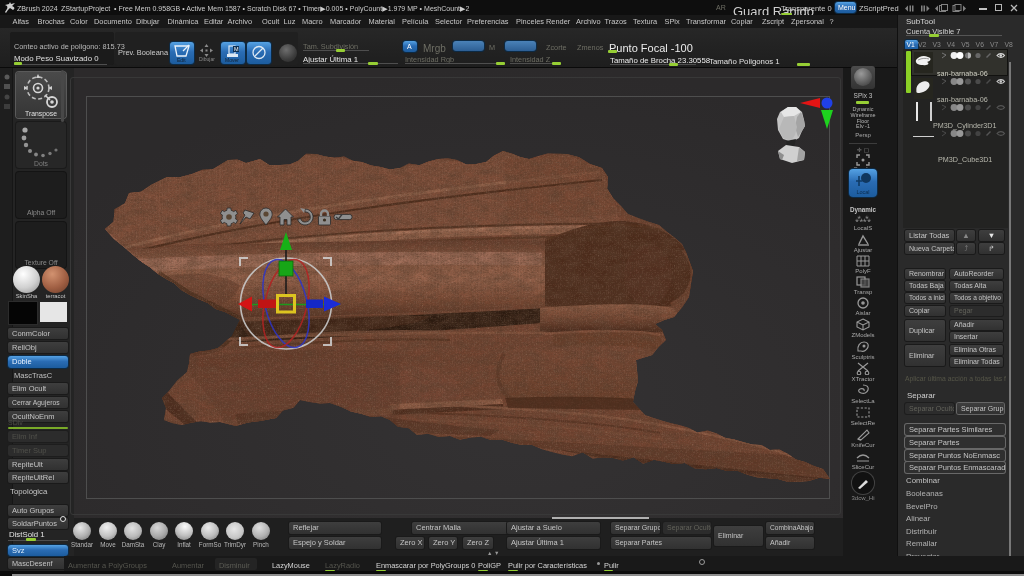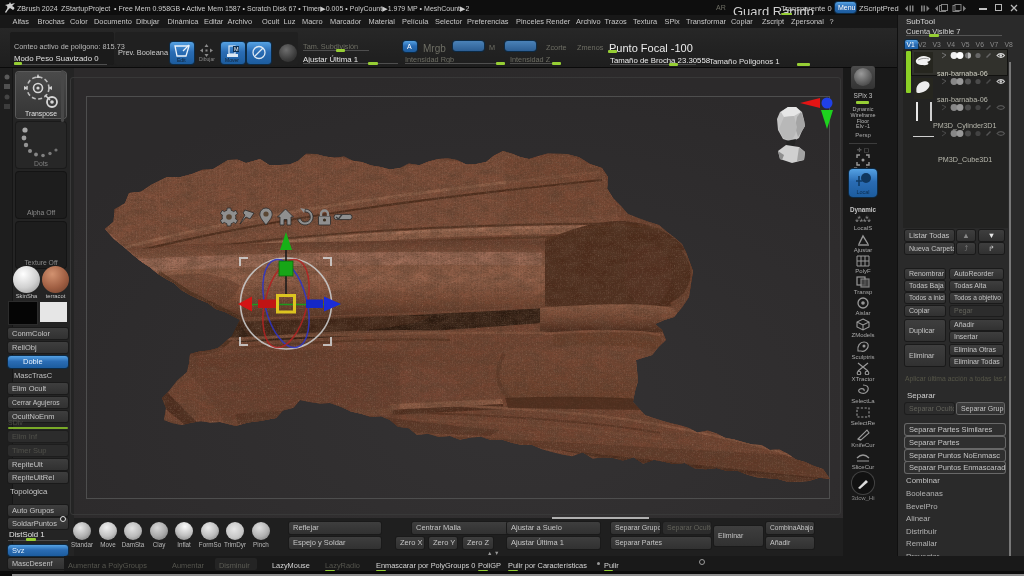--- a/index.html
+++ b/index.html
@@ -180,21 +180,21 @@
 <div class="a" style="left:16px;top:222px;width:50px;height:46px;background:#1d1d1d;border-radius:3px;box-shadow:0 0 0 1px #141414"></div>
 <div class="t" style="left:16px;top:259px;width:50px;text-align:center;font-size:6.8px;color:#8a8a8a">Texture Off</div>
 <div class="a" style="left:13px;top:266px;width:27px;height:27px;border-radius:50%;background:radial-gradient(circle at 38% 30%,#ffffff,#d0d0d0 55%,#8c8c8c)"></div>
 <div class="a" style="left:42px;top:266px;width:27px;height:27px;border-radius:50%;background:radial-gradient(circle at 38% 30%,#d29270,#a05f43 55%,#693b28)"></div>
 <div class="t" style="left:13px;top:292.5px;width:27px;text-align:center;font-size:5.8px;color:#c9c9c9">SkinSha</div>
 <div class="t" style="left:42px;top:292.5px;width:27px;text-align:center;font-size:5.8px;color:#c9c9c9">terracot</div>
 <div class="a" style="left:9px;top:302px;width:28px;height:22px;background:#050505;box-shadow:0 0 0 1px #2c2c2c"></div>
 <div class="a" style="left:40px;top:302px;width:27px;height:20px;background:#e6e6e6"></div>
 <div class="btn" style="left:8px;top:328px;width:60px;height:11px">ConmColor</div>
 <div class="btn" style="left:8px;top:342px;width:60px;height:11px">RellObj</div>
-<div class="bbtn" style="left:8px;top:356px;width:60px;height:12px;font-size:7.5px;line-height:12px;padding-left:15px;color:#eaf4ff">Doble</div>
+<div class="bbtn" style="left:8px;top:356px;width:60px;height:12px;font-size:7.5px;line-height:12px;padding-left:4px;color:#eaf4ff">Doble</div>
 <div class="t" style="left:14px;top:371px;font-size:7.5px;color:#c0c0c0">MascTrasC</div>
 <div class="btn" style="left:8px;top:383px;width:60px;height:11px">Elim Ocult</div>
 <div class="btn" style="left:8px;top:397px;width:60px;height:11px;font-size:6.8px">Cerrar Agujeros</div>
 <div class="btn" style="left:8px;top:411px;width:60px;height:11px">OcultNoEnm</div>
 <div class="t vdim" style="left:8px;top:419px;font-size:7px">SDiv</div>
 <div class="grn" style="left:8px;top:426.5px;width:60px;height:2.5px;background:#79aa28"></div>
 <div class="btnd" style="left:8px;top:431px;width:60px;height:11px;color:#50504a">Elim Inf</div>
 <div class="btnd" style="left:8px;top:445px;width:60px;height:11px;color:#50504a">Timer Sup</div>
 <div class="btn" style="left:8px;top:459px;width:60px;height:11px">RepiteUlt</div>
 <div class="btn" style="left:8px;top:472px;width:60px;height:11px">RepiteUltRel</div>

